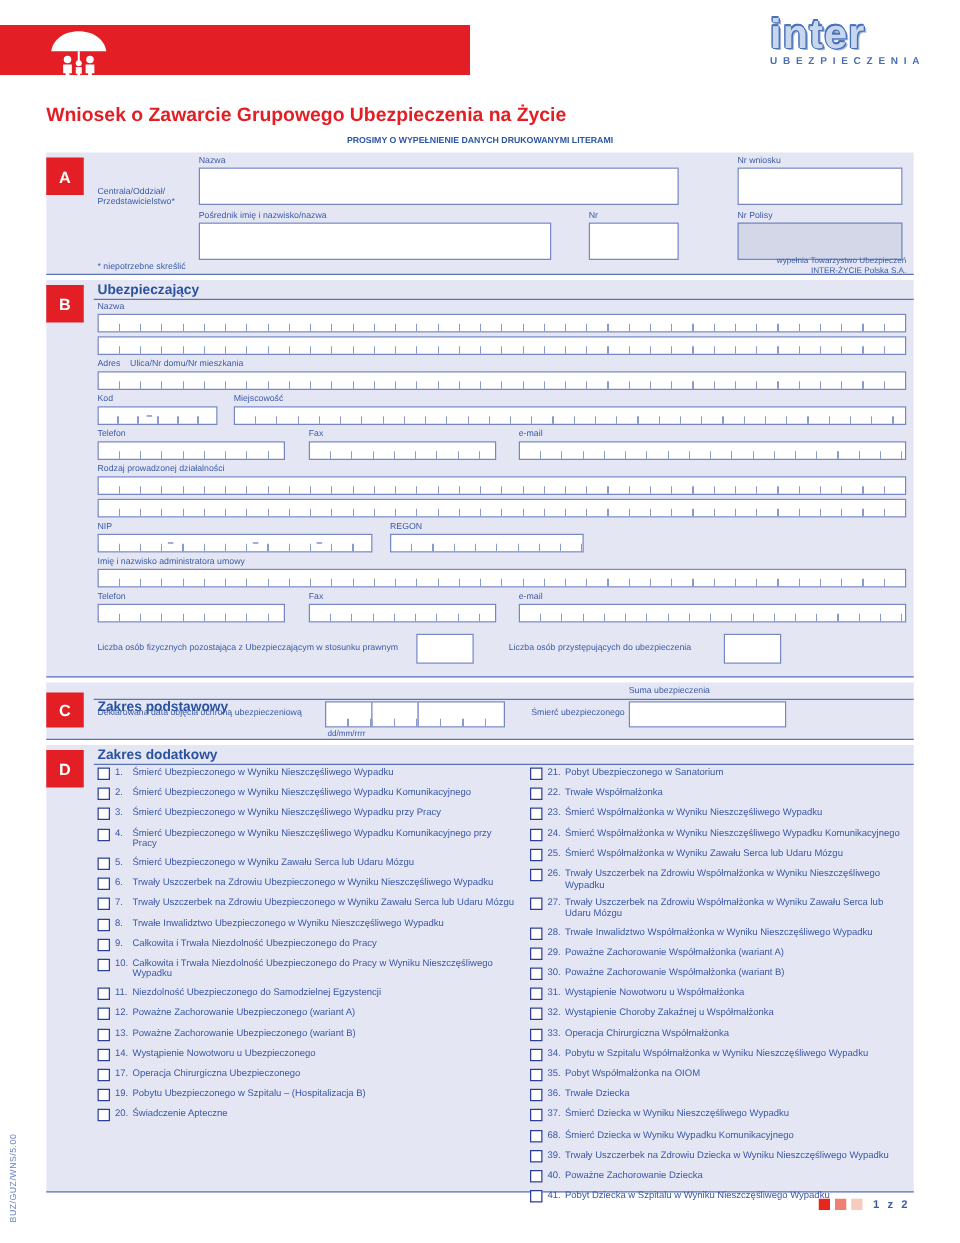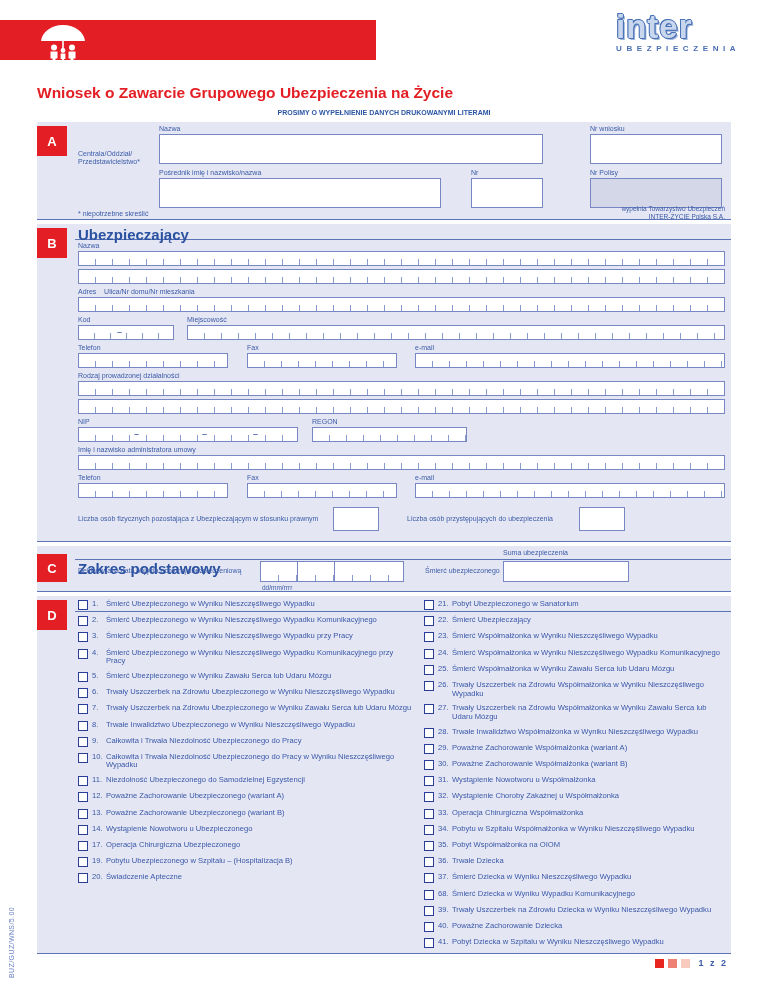--- a/index.html
+++ b/index.html
@@ -23,21 +23,21 @@
   
   .section{
     position:absolute;left:37px;width:694px;background:#e4e7f3;
     border-bottom:1px solid #5b74b8;box-sizing:border-box;
   }
   .redbox{
     position:absolute;left:0;top:4px;width:30px;height:30px;background:#e31e24;
     color:#ffffff;font-size:13px;font-weight:bold;display:flex;align-items:center;justify-content:center;
   }
   .content{position:absolute;left:41px;right:6px;top:0;}
-  .sec-hdr{font-size:15px;font-weight:bold;color:#2b52a0;padding-top:2px;height:12px;}
+  .sec-hdr{font-size:11px;font-weight:bold;color:#2b52a0;padding-top:2px;height:12px;}
   .hdr-rule{position:absolute;left:38px;right:0;top:15px;border-top:1px solid #5b74b8;}
   .lbl{font-size:7px;color:#3b5aa8;line-height:8px;margin:4px 0 1px;}
   .lbl2{font-size:7px;color:#3b5aa8;line-height:8px;}
   .field{background:#ffffff;border:1px solid #7787c4;box-sizing:border-box;}
   .field.grey{background:#d4d7e7;}
   .comb{
     height:15px;background-color:#ffffff;border:1px solid #7787c4;box-sizing:border-box;position:relative;
     background-image:repeating-linear-gradient(90deg,transparent 0,transparent 16px,#8a9ace 16px,#8a9ace 17px);
     background-size:100% 6px;background-position:left bottom;background-repeat:no-repeat;
   }
@@ -214,20 +214,21 @@
   <div class="abs lbl2" style="left:466px;top:3px;">Suma ubezpieczenia</div>
   <div class="abs field" style="left:466px;top:15px;width:126px;height:21px;"></div>
 </div>
 
 <div class="section" style="top:596px;height:358px;">
   <div class="redbox">
       <span>D</span>
     </div>
   <div class="hdr-rule"></div>
   <div class="content">
+    <div class="sec-hdr">Zakres dodatkowy</div>
     <div class="dcols">
       <div class="dcol-l">
           <div class="ditem">
             <span class="cbx"></span>
             <span class="dnum">1.</span>
             <span class="dtxt">Śmierć Ubezpieczonego w Wyniku Nieszczęśliwego Wypadku</span>
           </div>
           <div class="ditem">
             <span class="cbx"></span>
             <span class="dnum">2.</span>
@@ -311,21 +312,21 @@
         </div>
       <div class="dcol-r">
           <div class="ditem">
             <span class="cbx"></span>
             <span class="dnum">21.</span>
             <span class="dtxt">Pobyt Ubezpieczonego w Sanatorium</span>
           </div>
           <div class="ditem">
             <span class="cbx"></span>
             <span class="dnum">22.</span>
-            <span class="dtxt">Śmierć Ubezpieczający</span>
+            <span class="dtxt">Trwałe Współmałżonka</span>
           </div>
           <div class="ditem">
             <span class="cbx"></span>
             <span class="dnum">23.</span>
             <span class="dtxt">Śmierć Współmałżonka w Wyniku Nieszczęśliwego Wypadku</span>
           </div>
           <div class="ditem">
             <span class="cbx"></span>
             <span class="dnum">24.</span>
             <span class="dtxt">Śmierć Współmałżonka w Wyniku Nieszczęśliwego Wypadku Komunikacyjnego</span>

